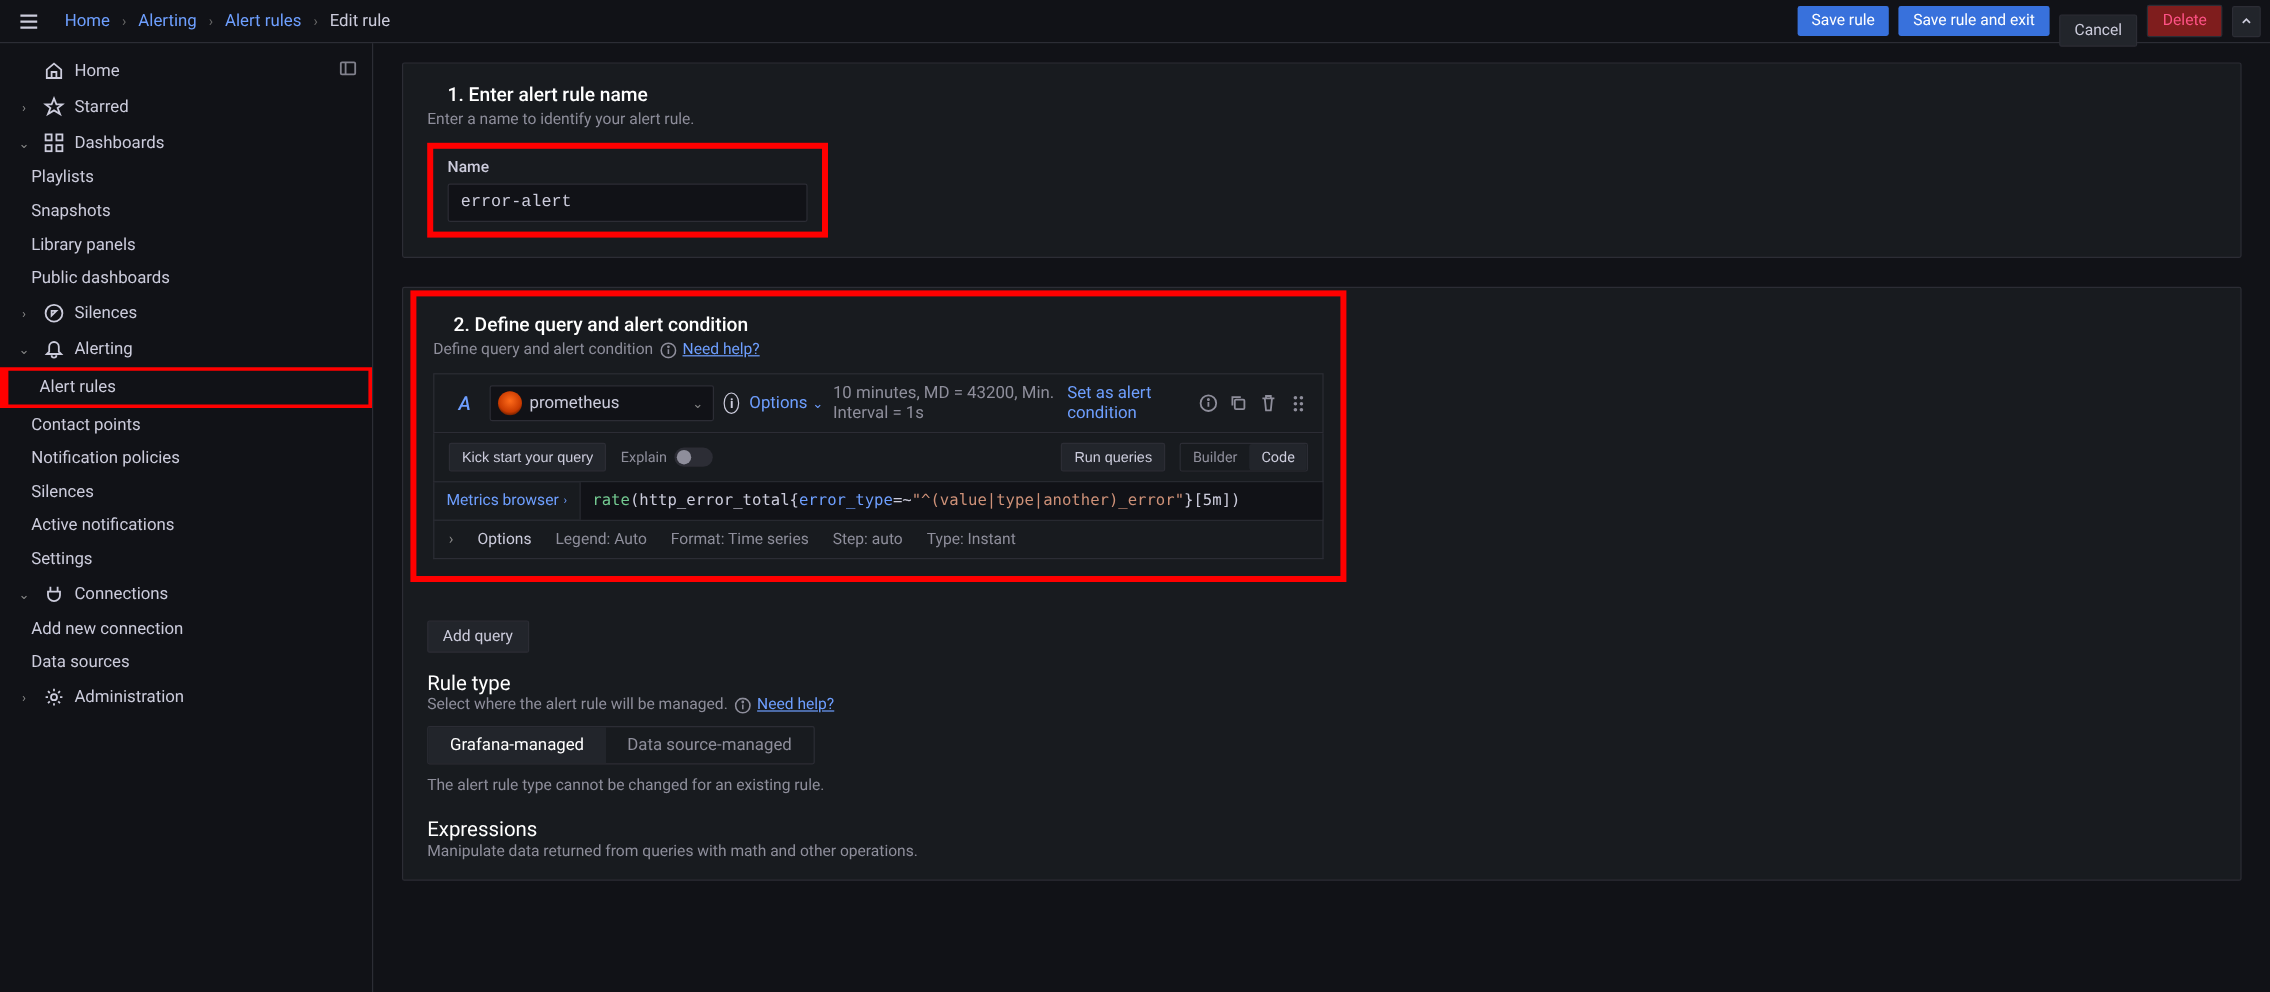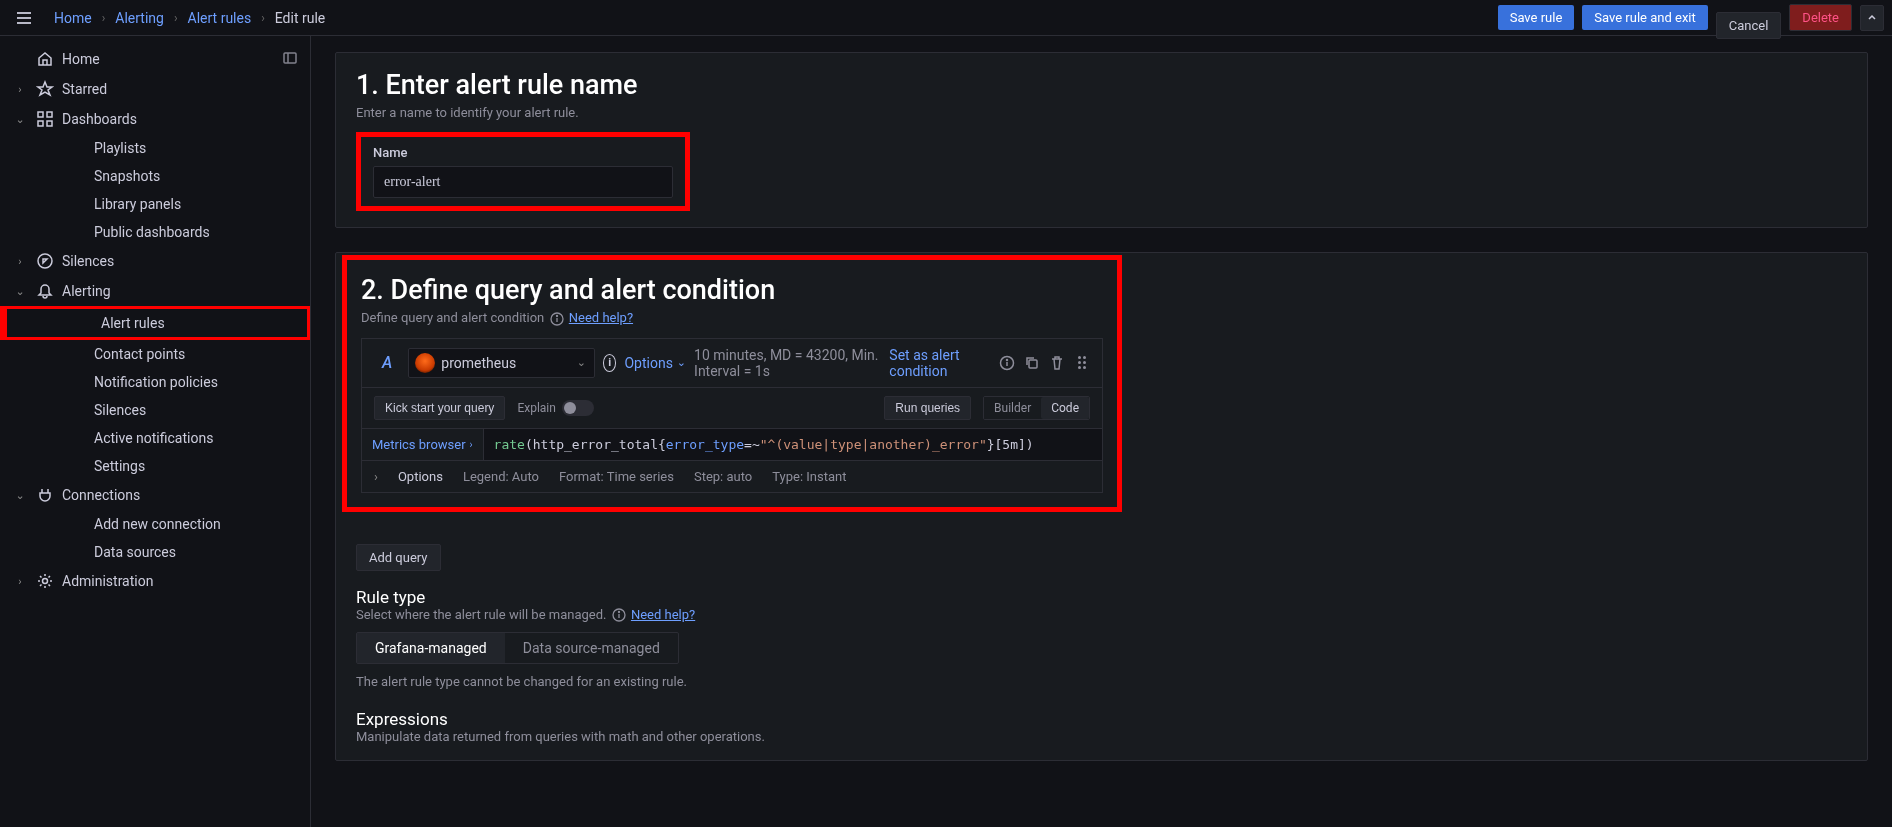--- a/index.html
+++ b/index.html
@@ -128,21 +128,21 @@
       color: #888;
       font-size: 11px;
     }
     .sidebar-item .nav-icon {
       width: 18px;
       height: 18px;
       display: flex;
       align-items: center;
       justify-content: center;
     }
-    .sidebar-item.level-1 { padding-left: 94px; }
+    .sidebar-item.level-1 { padding-left: 26px; }
     .sidebar-item.highlighted {
       border: 3px solid #ff0000;
       border-left: 7px solid #ff0000;
     }
     .dock-icon {
       position: absolute;
       right: 12px;
       opacity: 0.6;
     }
     
@@ -154,24 +154,25 @@
     }
     
     .section {
       background: #181b1f;
       border: 1px solid #2c2d35;
       border-radius: 2px;
       padding: 16px 20px;
       margin-bottom: 24px;
     }
     .section-title {
-      font-size: 27px;
+      font-size: 16px;
       font-weight: 500;
       color: #fff;
       margin-bottom: 4px;
+      margin-left: 17px;
     }
     .section-subtitle {
       font-size: 13px;
       color: #8e8e9b;
       margin-bottom: 12px;
     }
     .section-1 .inner-highlight {
       border: 5px solid #ff0000;
       padding: 8px 12px;
       display: inline-block;
@@ -184,21 +185,21 @@
       font-weight: 500;
     }
     .text-input {
       background: #111217;
       border: 1px solid #2c2d35;
       color: #ccccdc;
       padding: 7px 10px;
       font-size: 14px;
       border-radius: 2px;
       width: 300px;
-      font-family: Liberation Serif, serif;
+      font-family: Liberation Mono, monospace;
     }
     
     .inline-help {
       color: #6e9fff;
       text-decoration: underline;
       cursor: pointer;
       font-size: 13px;
     }
     .info-icon-inline {
       display: inline-flex;

